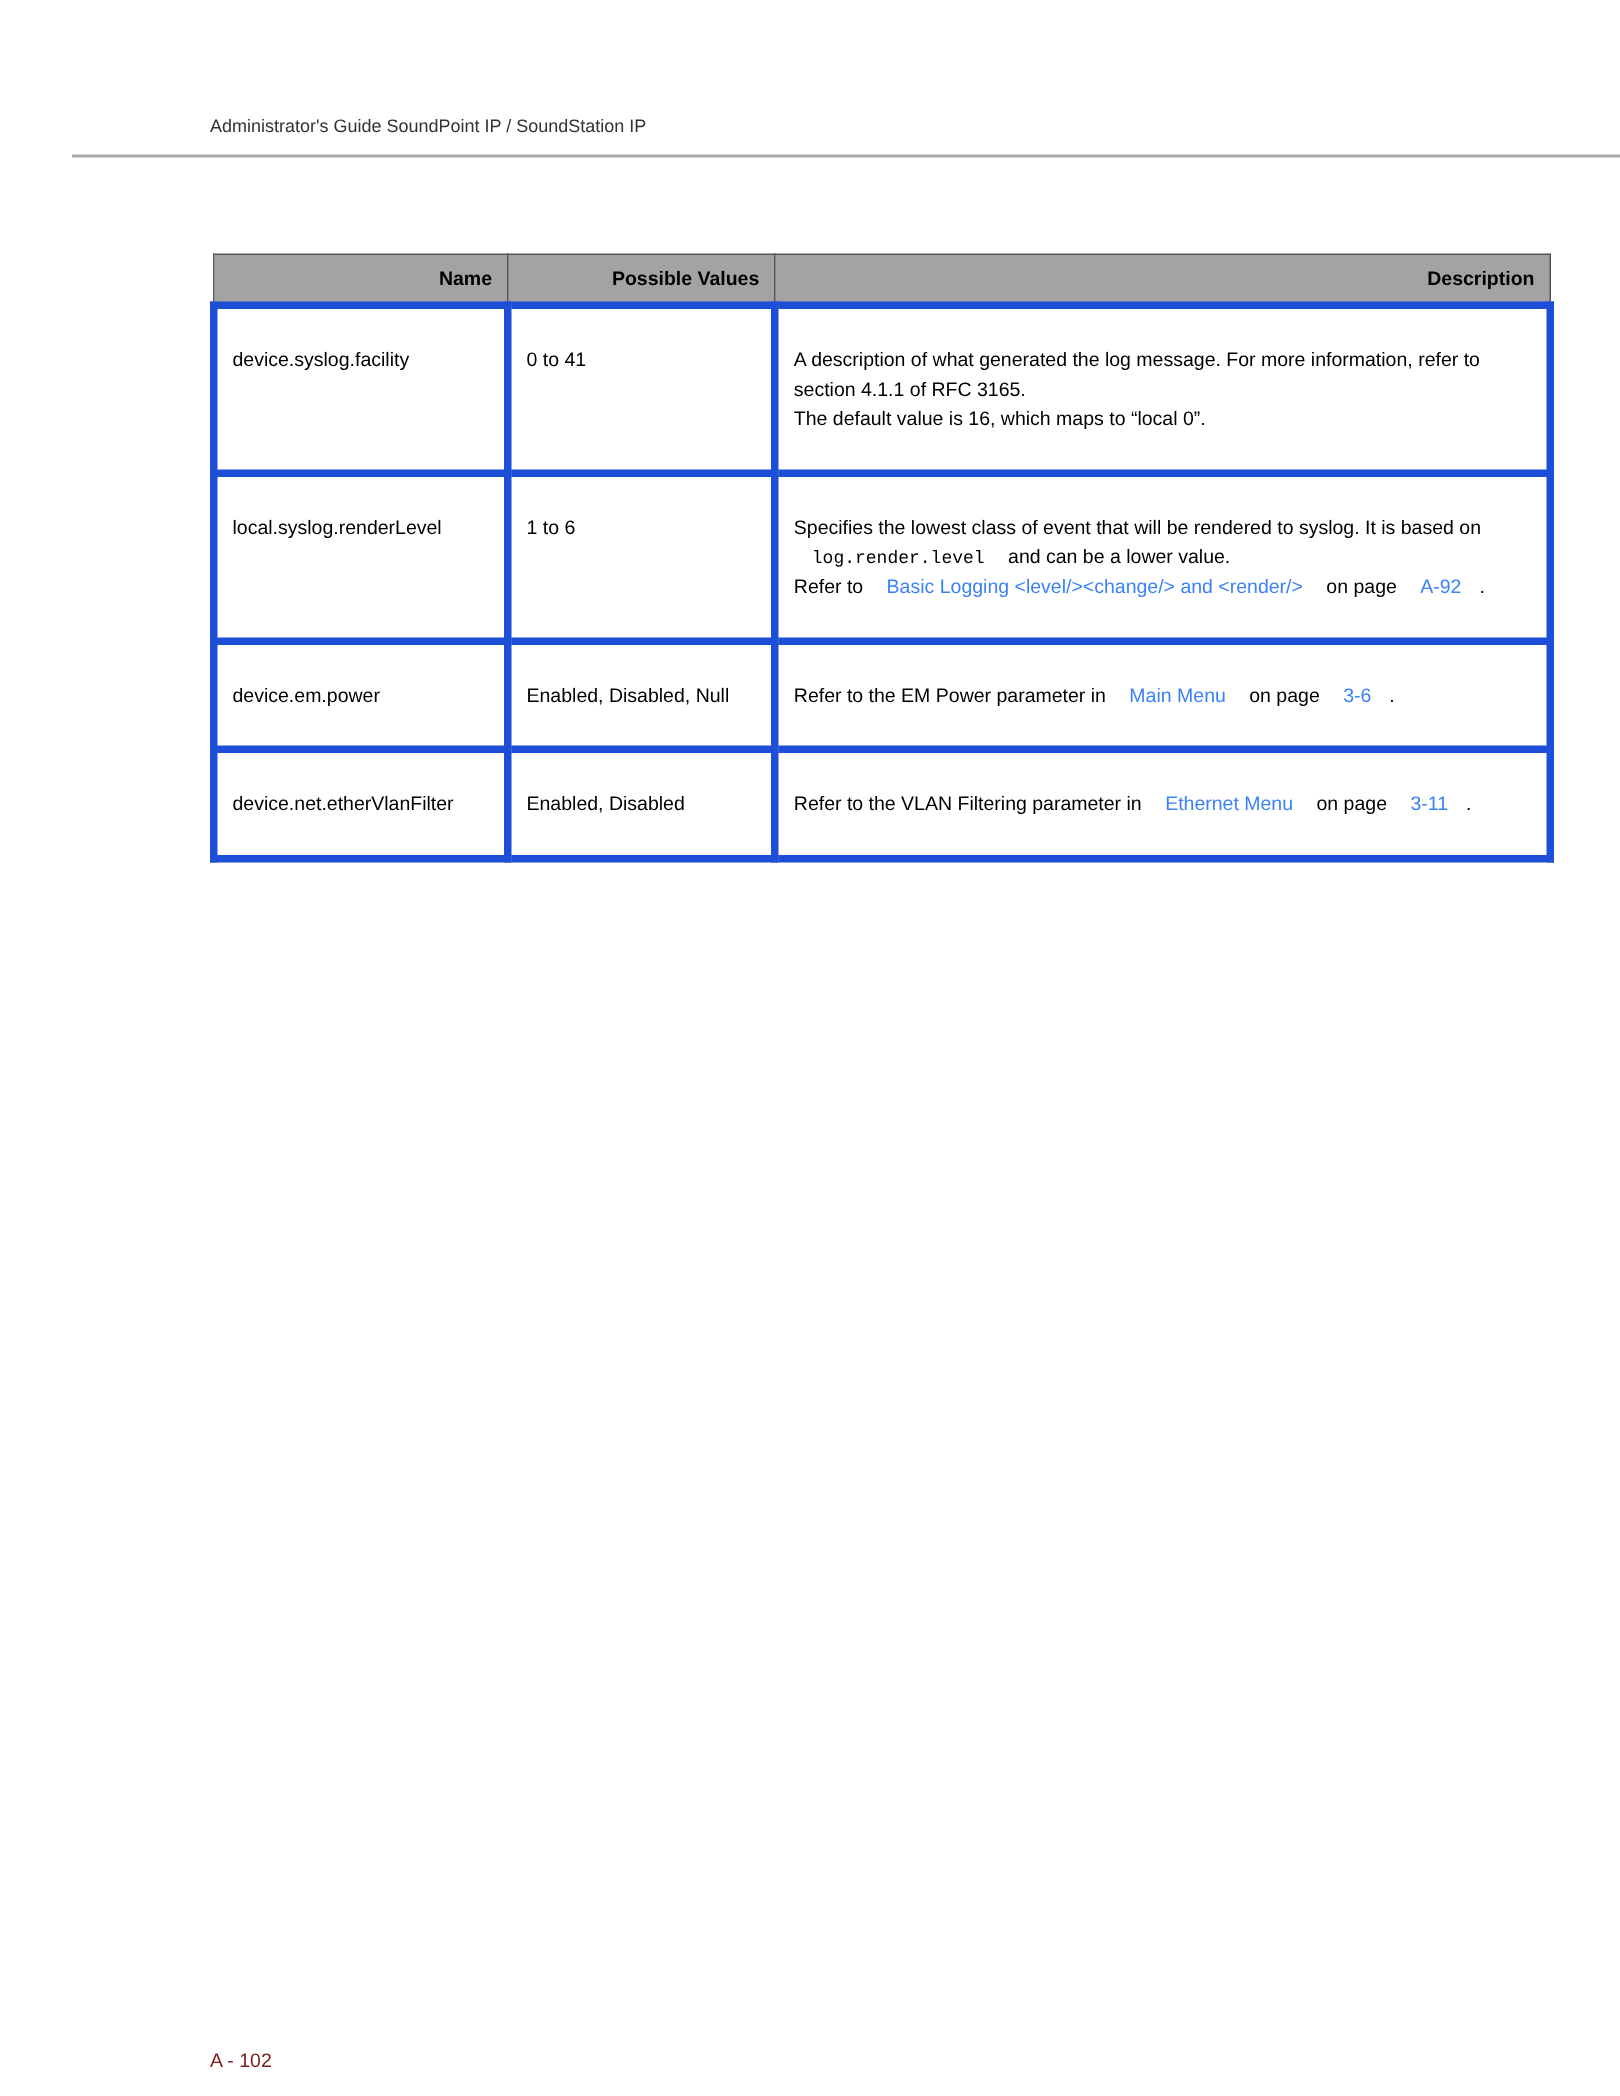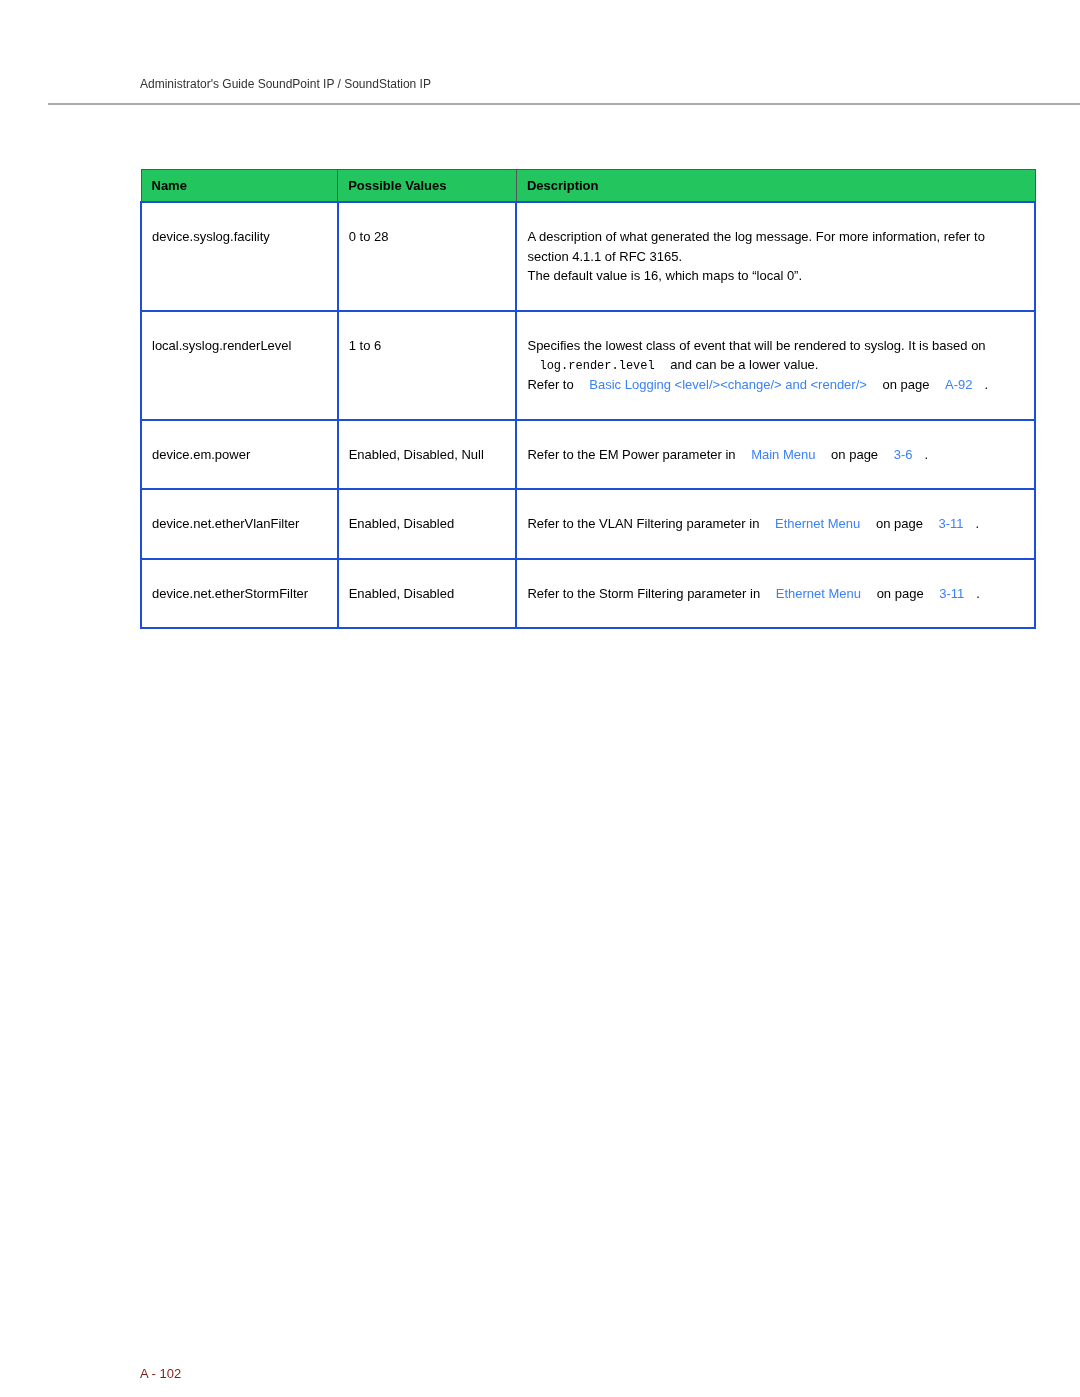--- a/index.html
+++ b/index.html
@@ -39,30 +39,30 @@
       padding: 40px 80px 60px 80px;
     }
 
     table {
       width: 100%;
       border-collapse: collapse;
       border: 1px solid #555;
     }
 
     thead th {
-      background: #22c55e;
+      background: #a3a3a3;
       border: 1px solid #555;
       padding: 8px 10px;
       font-weight: bold;
       font-size: 13px;
-      text-align: left;
+      text-align: right;
     }
 
     tbody td {
-      border: 2px solid #1d4ed8;
+      border: 5px solid #1d4ed8;
       padding: 24px 10px;
       vertical-align: top;
       font-size: 13px;
       line-height: 1.5;
     }
 
     .col-name {
       width: 22%;
     }
 
@@ -107,43 +107,38 @@
         <tr>
           <th class="col-name">Name</th>
           <th class="col-values">Possible Values</th>
           <th class="col-desc">Description</th>
         </tr>
       </thead>
       <tbody id="table-body">
 
       <tr>
             <td class="col-name">device.syslog.facility</td>
-            <td class="col-values">0 to 28</td>
+            <td class="col-values">0 to 41</td>
             <td class="col-desc">A description of what generated the log message. For more information, refer to section 4.1.1 of RFC 3165.<br>The default value is 16, which maps to “local 0”.</td>
           </tr>
           <tr>
             <td class="col-name">local.syslog.renderLevel</td>
             <td class="col-values">1 to 6</td>
             <td class="col-desc">Specifies the lowest class of event that will be rendered to syslog. It is based on <span class="mono">log.render.level</span> and can be a lower value.<br>Refer to <a class="link-blue" href="#">Basic Logging &lt;level/&gt;&lt;change/&gt; and &lt;render/&gt;</a> on page <a class="link-blue" href="#">A-92</a>.</td>
           </tr>
           <tr>
             <td class="col-name">device.em.power</td>
             <td class="col-values">Enabled, Disabled, Null</td>
             <td class="col-desc">Refer to the EM Power parameter in <a class="link-blue" href="#">Main Menu</a> on page <a class="link-blue" href="#">3-6</a>.</td>
           </tr>
           <tr>
             <td class="col-name">device.net.etherVlanFilter</td>
             <td class="col-values">Enabled, Disabled</td>
             <td class="col-desc">Refer to the VLAN Filtering parameter in <a class="link-blue" href="#">Ethernet Menu</a> on page <a class="link-blue" href="#">3-11</a>.</td>
           </tr>
-          <tr>
-            <td class="col-name">device.net.etherStormFilter</td>
-            <td class="col-values">Enabled, Disabled</td>
-            <td class="col-desc">Refer to the Storm Filtering parameter in <a class="link-blue" href="#">Ethernet Menu</a> on page <a class="link-blue" href="#">3-11</a>.</td>
-          </tr>
         </tbody>
     </table>
   </div>
 
   <div class="footer-area">
     <span>A - 102</span>
   </div>
 
 </div>
 

